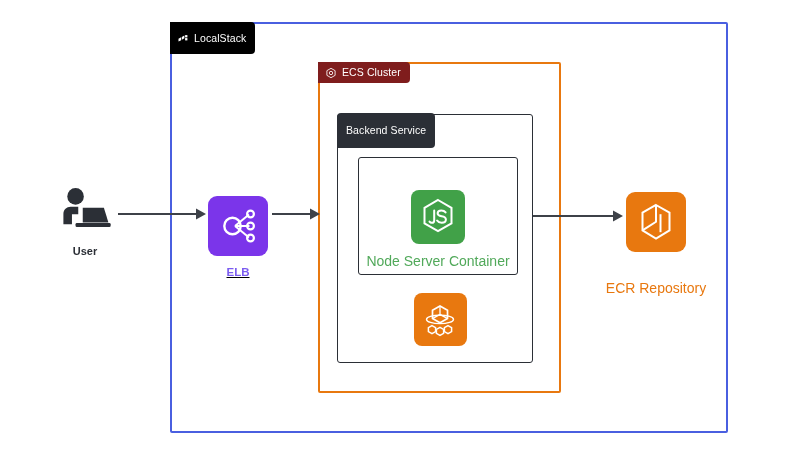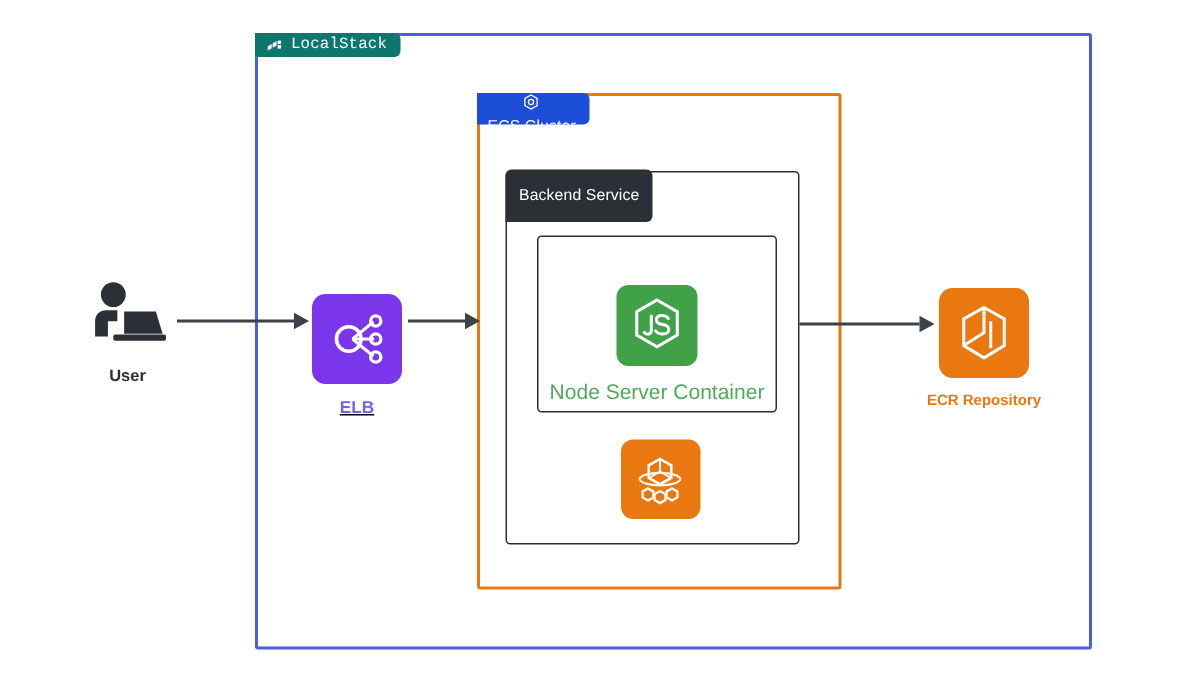--- a/index.html
+++ b/index.html
@@ -75,33 +75,31 @@
     line-height: 1;
   }
   .tab-text {
     color: #ffffff;
     font-size: 10.5px;
     letter-spacing: 0.1px;
   }
   .tab-localstack {
     left: 170px;
     top: 22px;
-    background: #0f766e;
+    background: #000000;
     border-radius: 0 4px 4px 0;
-    height: 16px;
+    height: 32px;
     padding-left: 7px;
-    font-family: Liberation Mono, monospace;
   }
   .tab-ecs {
     left: 318px;
     top: 62px;
-    background: #1d4ed8;
+    background: #7f1d1d;
     border-radius: 0 4px 4px 0;
     padding-left: 7px;
-    flex-direction: column;
   }
   .tab-service {
     left: 337px;
     top: 113px;
     background: #2b2f36;
     border-radius: 4px 4px 4px 0;
     height: 35px;
   }
   .tab-taskdef {
     left: 358px;
@@ -164,21 +162,21 @@
   
   .node-ecr {
     left: 622px;
     top: 192px;
     width: 68px;
   }
   .node-ecr .node-tile {
     width: 60px; height: 60px;
     background: #e8780f;
   }
-  .node-ecr .node-label { color: #e8780f; margin-top: 11px; font-size: 10px; font-weight: bold; }
+  .node-ecr .node-label { color: #e8780f; margin-top: 29px; font-size: 14px; }
 
   
   .node-nodejs {
     left: 406px;
     top: 190px;
     width: 64px;
   }
   .node-nodejs .node-tile {
     width: 54px; height: 54px;
     background: #41a148;

